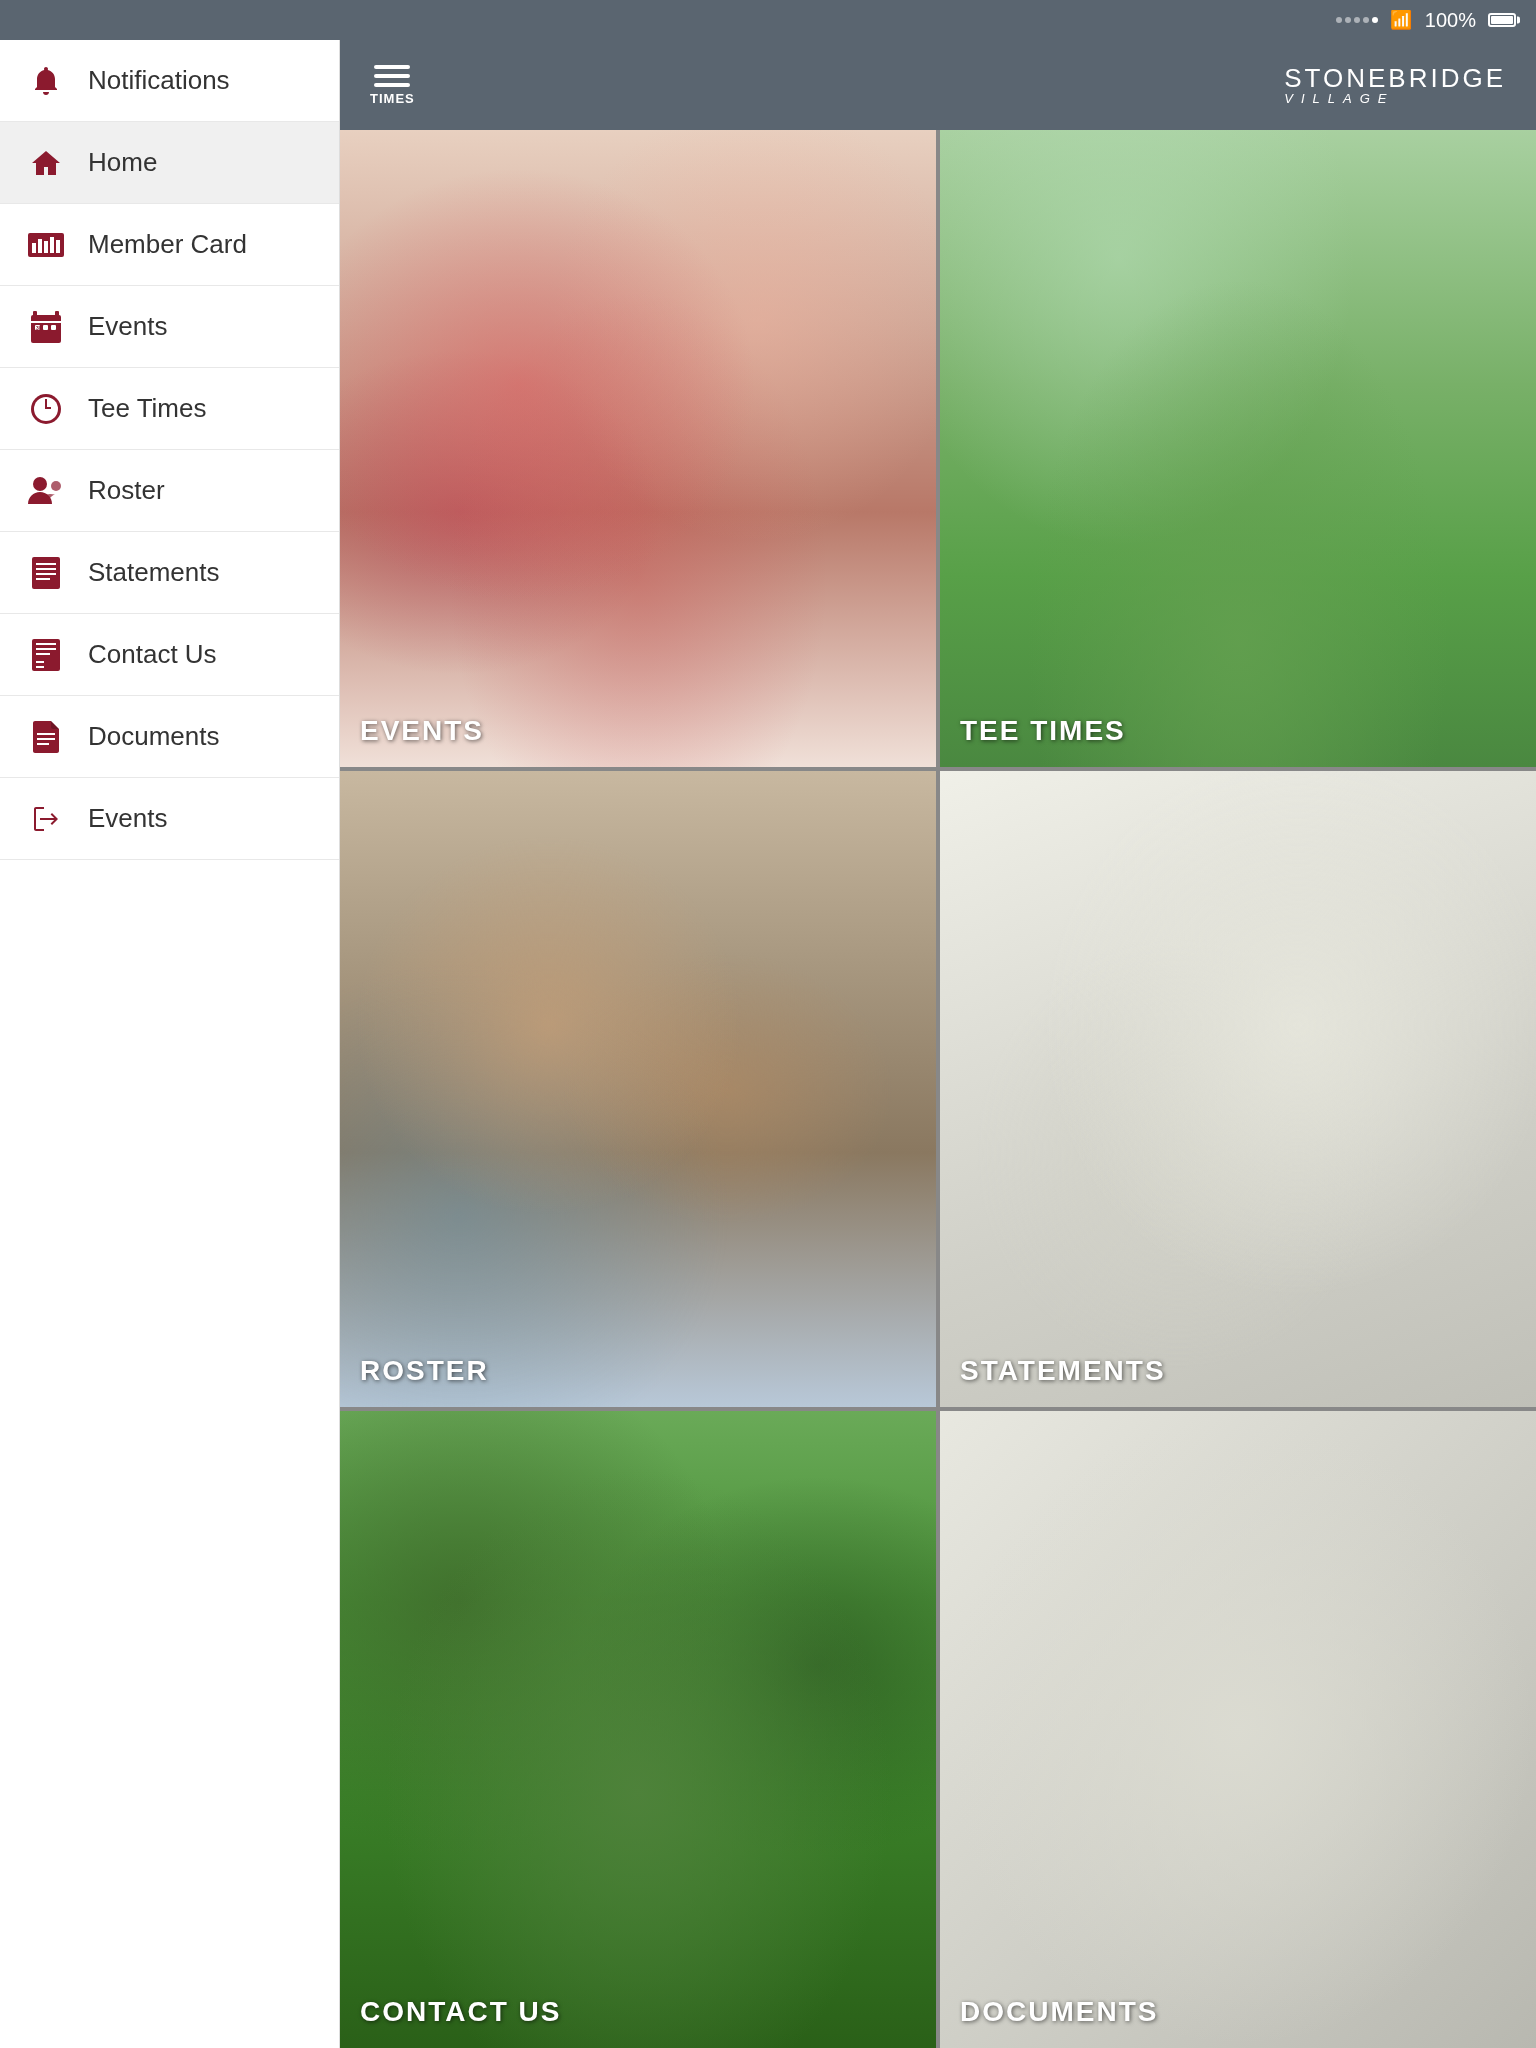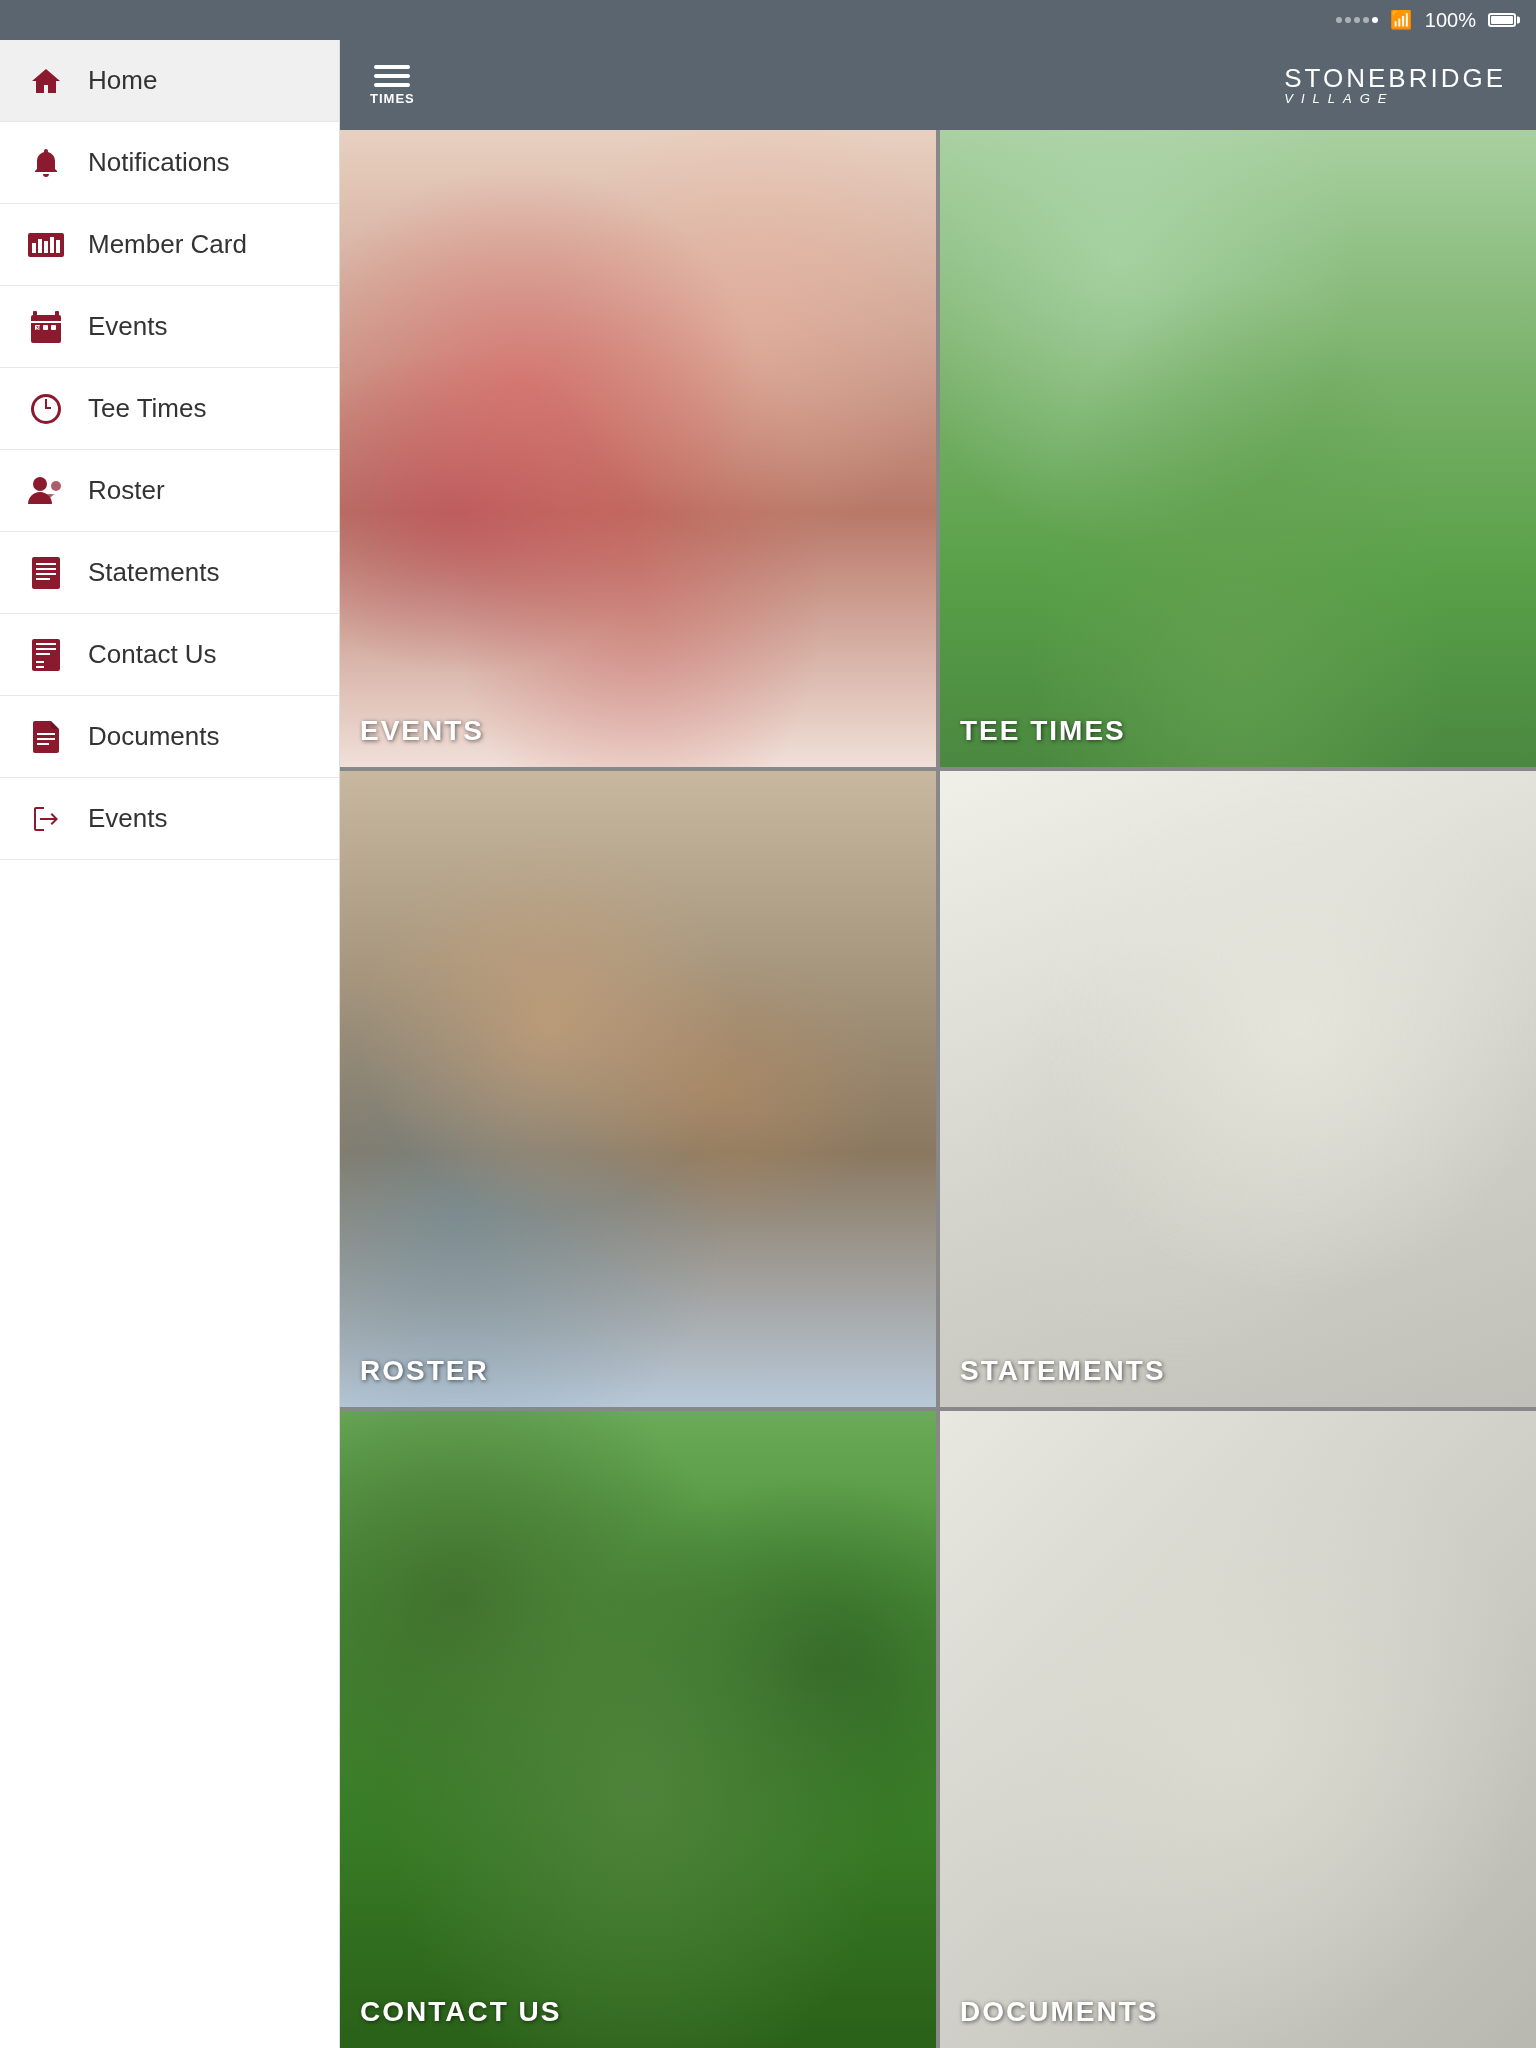--- a/index.html
+++ b/index.html
@@ -315,36 +315,36 @@
     <span class="menu-label">TIMES</span>
   </div>
   <div class="logo-text">
     <div class="stonebridge">StoneBridge</div>
     <div class="village">VILLAGE</div>
   </div>
 </div>
 
 <div class="sidebar">
 
+  <div class="sidebar-item">
+    <div class="sidebar-icon">
+      <svg width="30" height="32" viewBox="0 0 30 32">
+        <path class="icon-svg" d="M15 2C13.9 2 13 2.9 13 4c0 0.4 0.1 0.7 0.3 1C8.8 6.2 6 9.8 6 14v8l-2 2v1h22v-1l-2-2V14c0-4.2-2.8-7.8-7.3-9C16.9 4.7 17 4.4 17 4c0-1.1-0.9-2-2-2zm0 28c1.7 0 3-1.3 3-3h-6c0 1.7 1.3 3 3 3z"></path>
+      </svg>
+    </div>
+    <span class="sidebar-label">Notifications</span>
+  </div>
+
   <div class="sidebar-item active">
     <div class="sidebar-icon">
       <svg width="32" height="32" viewBox="0 0 32 32">
         <path class="icon-svg" d="M16 4L2 16h4v12h8v-8h4v8h8V16h4L16 4z"></path>
       </svg>
     </div>
     <span class="sidebar-label">Home</span>
-  </div>
-
-  <div class="sidebar-item">
-    <div class="sidebar-icon">
-      <svg width="30" height="32" viewBox="0 0 30 32">
-        <path class="icon-svg" d="M15 2C13.9 2 13 2.9 13 4c0 0.4 0.1 0.7 0.3 1C8.8 6.2 6 9.8 6 14v8l-2 2v1h22v-1l-2-2V14c0-4.2-2.8-7.8-7.3-9C16.9 4.7 17 4.4 17 4c0-1.1-0.9-2-2-2zm0 28c1.7 0 3-1.3 3-3h-6c0 1.7 1.3 3 3 3z"></path>
-      </svg>
-    </div>
-    <span class="sidebar-label">Notifications</span>
   </div>
 
 
   <div class="sidebar-item">
     <div class="sidebar-icon">
       <svg width="36" height="28" viewBox="0 0 36 28">
         <rect class="icon-svg" x="0" y="2" width="36" height="24" rx="2"></rect>
         <rect fill="white" x="4" y="12" width="4" height="10"></rect>
         <rect fill="white" x="10" y="8" width="4" height="14"></rect>
         <rect fill="white" x="16" y="10" width="4" height="12"></rect>

